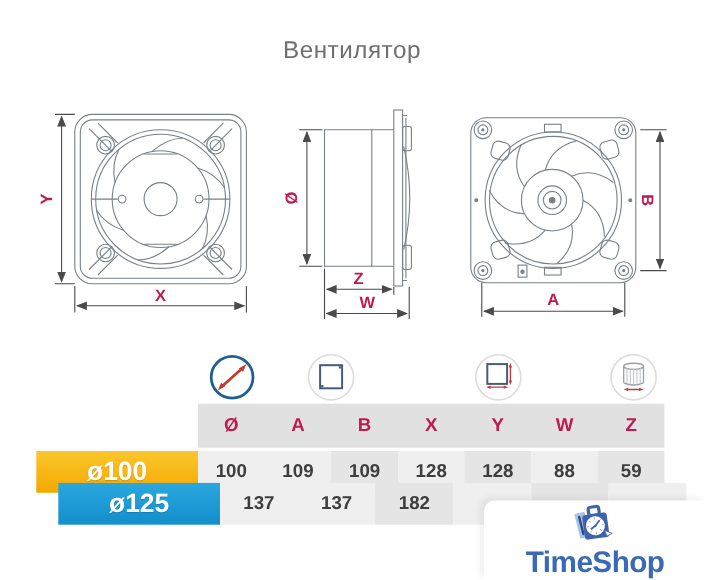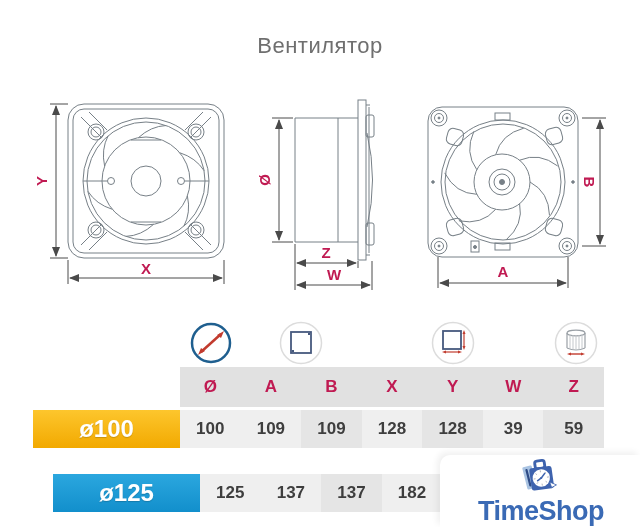--- a/index.html
+++ b/index.html
@@ -7,21 +7,21 @@
         font-family:"Liberation Sans","DejaVu Sans",sans-serif;}
   .title{position:absolute;top:33px;left:0;width:640px;text-align:center;
          font-size:22px;color:#6f6f6f;letter-spacing:.5px;}
   .drawings{position:absolute;top:85px;left:0;}
   .icon-row .icon{position:absolute;top:321px;width:44px;height:44px;}
   .icon1{left:189px;} .icon2{left:279px;} .icon3{left:431px;} .icon4{left:554px;}
   .thead{position:absolute;left:180px;top:367px;width:424px;height:40px;background:#e1e1e1;display:flex;}
   .hcell{flex:1;display:flex;align-items:center;justify-content:center;
          color:#c01a52;font-weight:bold;font-size:17px;}
   .trow{position:absolute;left:33px;display:flex;height:38px;}
-  .trow.r1{top:410px;} .trow.r2{top:474px;padding-left:20px;}
+  .trow.r1{top:410px;} .trow.r2{top:439px;padding-left:20px;}
   .rowlabel{width:147px;display:flex;align-items:center;justify-content:center;
             color:#fff;font-weight:bold;font-size:24px;text-shadow:0 1px 1px rgba(0,0,0,.18);}
   .rowlabel.yellow{background:linear-gradient(180deg,#fdc62d 0%,#f2a900 100%);}
   .rowlabel.blue{background:linear-gradient(180deg,#2ba7df 0%,#128fcc 100%);}
   .cells{width:424px;display:flex;}
   .cell{flex:1;display:flex;align-items:center;justify-content:center;background:#efefef;
         color:#3e3e3e;font-weight:bold;font-size:17px;text-align:right;}
   .cells .cell:nth-child(2n+3){background:#e5e5e5;}
   .logo{position:absolute;left:440px;top:455px;width:200px;height:72px;background:#fff;
         border-radius:10px 0 0 0;display:flex;align-items:center;
@@ -197,29 +197,28 @@
   </div>
 
   <div class="trow r1">
     <div class="rowlabel yellow">ø100</div>
     <div class="cells">
       <div class="cell">100</div>
       <div class="cell">109</div>
       <div class="cell">109</div>
       <div class="cell">128</div>
       <div class="cell">128</div>
-      <div class="cell">39</div>
+      <div class="cell">88</div>
       <div class="cell">59</div>
     </div>
   </div>
 
   <div class="trow r2">
     <div class="rowlabel blue">ø125</div>
     <div class="cells">
-      <div class="cell">125</div>
       <div class="cell">137</div>
       <div class="cell">137</div>
       <div class="cell">182</div>
       <div class="cell"></div>
       <div class="cell"></div>
       <div class="cell"></div>
     </div>
   </div>
 
   <div class="logo">

